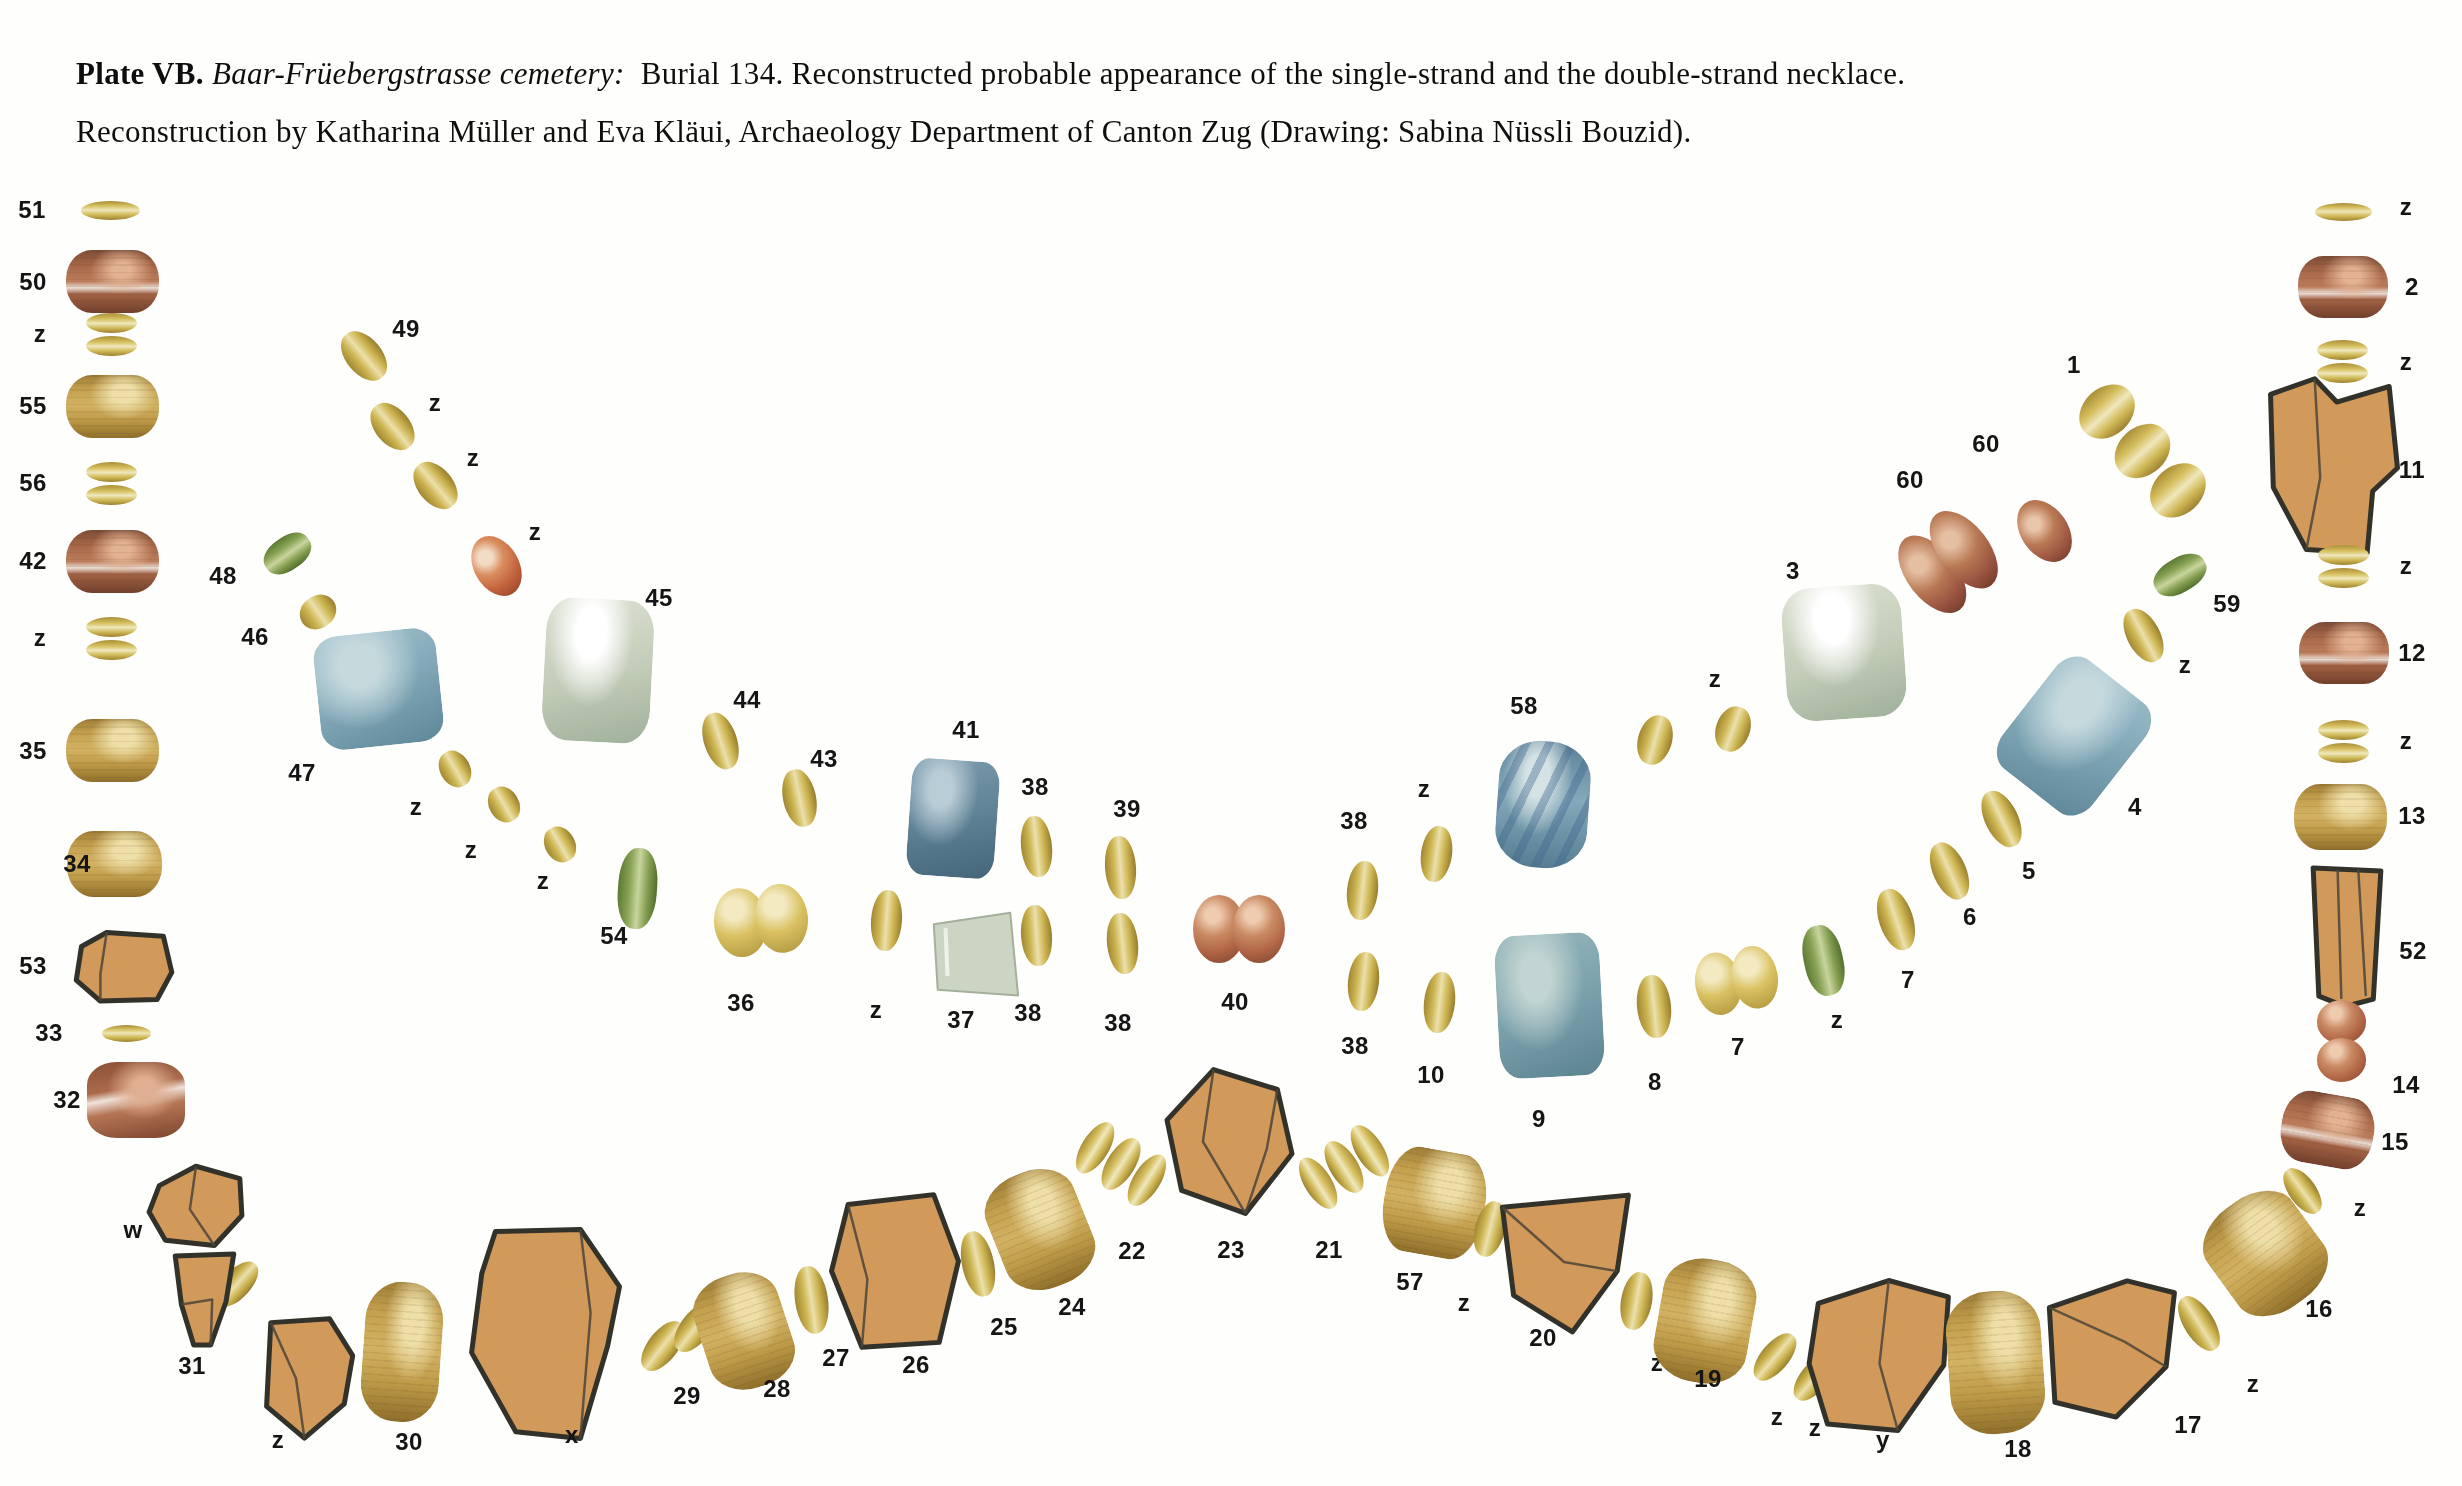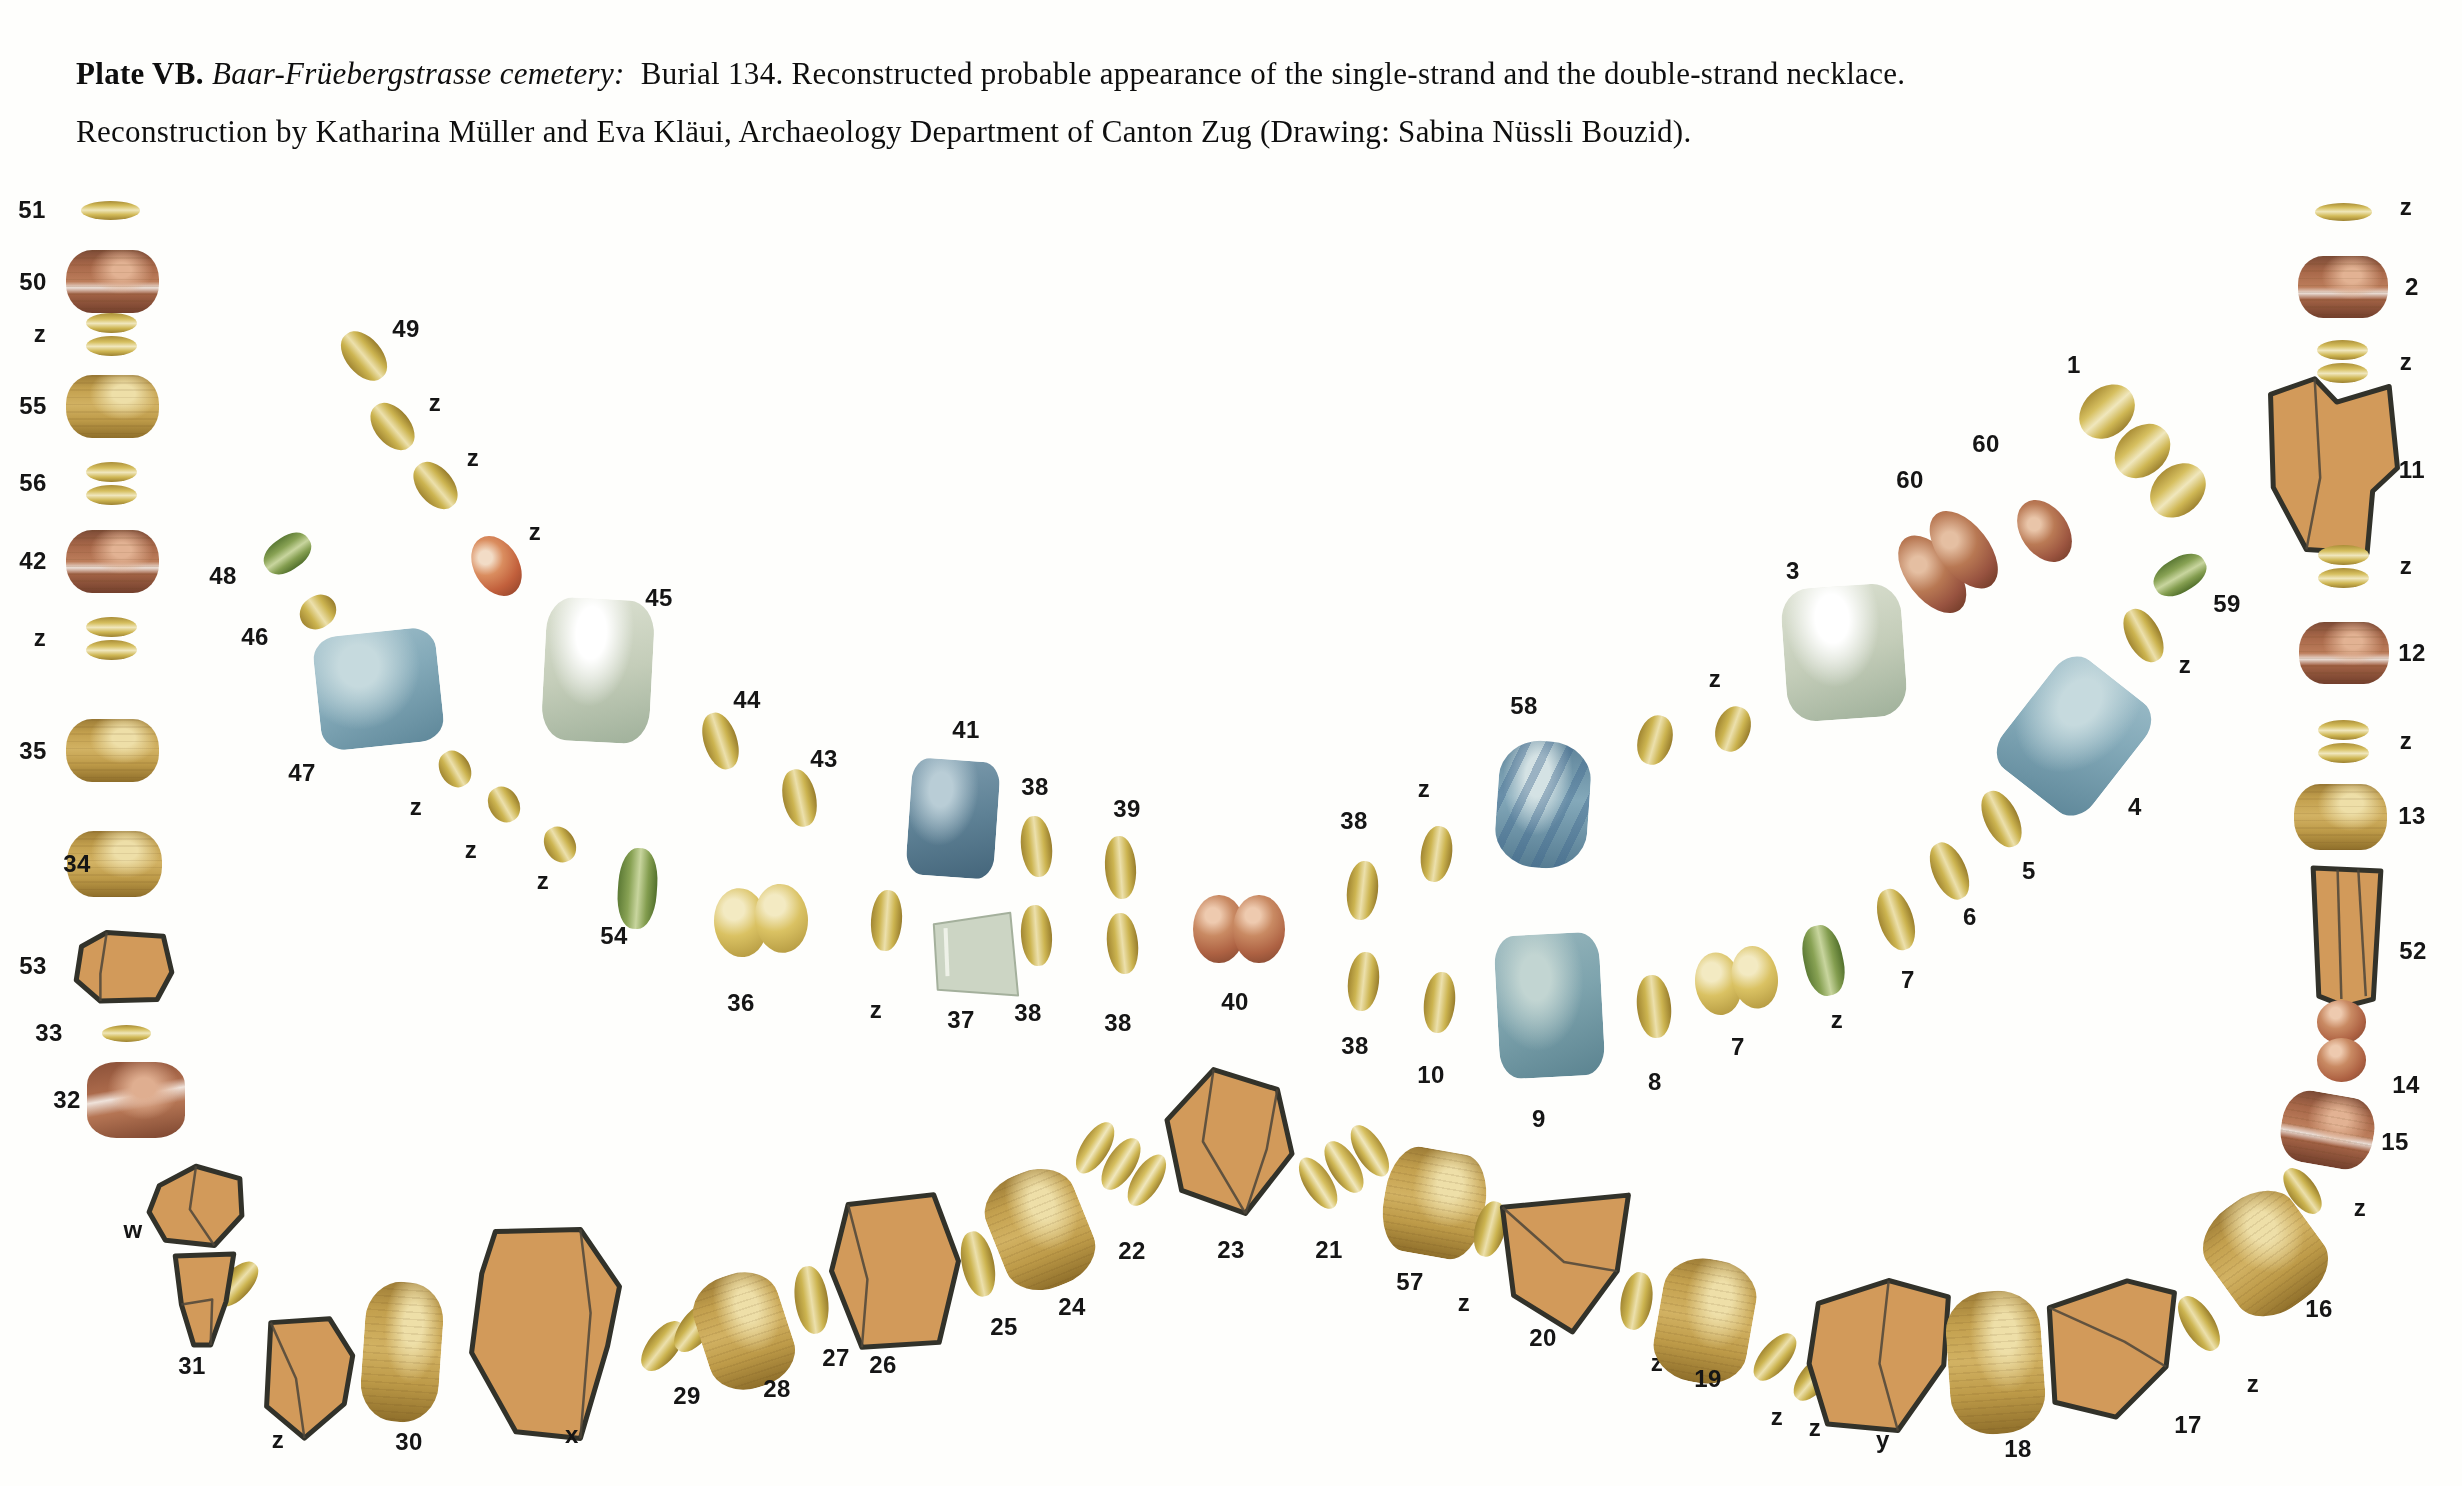--- a/index.html
+++ b/index.html
@@ -182,21 +182,21 @@
     <div class="bead t-barrel c-tan tall" style="left: 700px; top: 1273px; width: 88px; height: 116px; transform: rotate(-18deg);"></div>
     <span class="blabel" style="left: 777px; top: 1389px;">28</span>
     <div class="bead t-seed" style="left: 795px; top: 1266px; width: 33px; height: 68px; transform: rotate(-8deg);"></div>
     <span class="blabel" style="left: 836px; top: 1358px;">27</span>
     <div class="bead t-poly" style="left: 826px; top: 1188px; width: 138px; height: 166px;">
       <svg viewBox="0 0 100 100" preserveAspectRatio="none">
         <polygon class="poly-fill" points="16,10 78,4 96,44 82,93 26,96 4,50"></polygon>
         <polyline class="poly-facet" points="16,10 30,55 26,96"></polyline>
       </svg>
     </div>
-    <span class="blabel" style="left: 883px; top: 1365px;">26</span>
+    <span class="blabel" style="left: 916px; top: 1365px;">26</span>
     <div class="bead t-seed" style="left: 962px; top: 1231px; width: 32px; height: 66px; transform: rotate(-12deg);"></div>
     <span class="blabel" style="left: 1004px; top: 1327px;">25</span>
     <div class="bead t-barrel c-tan tall" style="left: 993px; top: 1170px; width: 94px; height: 119px; transform: rotate(-22deg);"></div>
     <span class="blabel" style="left: 1072px; top: 1307px;">24</span>
     <div class="bead t-seed3" style="left: 1092px; top: 1120px; width: 58px; height: 88px; transform: rotate(-58deg);">
       <i></i>
       <i></i>
       <i></i>
     </div>
     <span class="blabel" style="left: 1132px; top: 1251px;">22</span>

